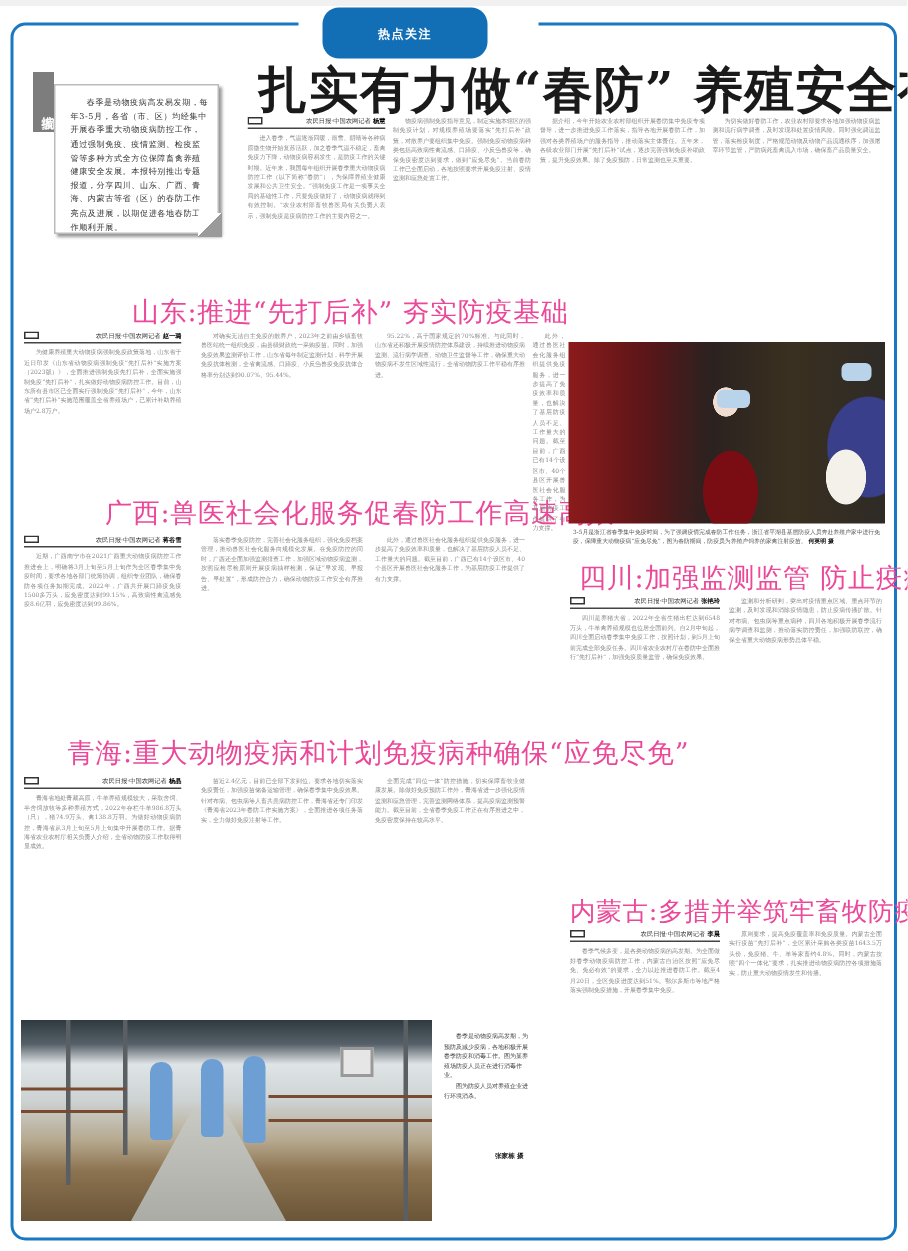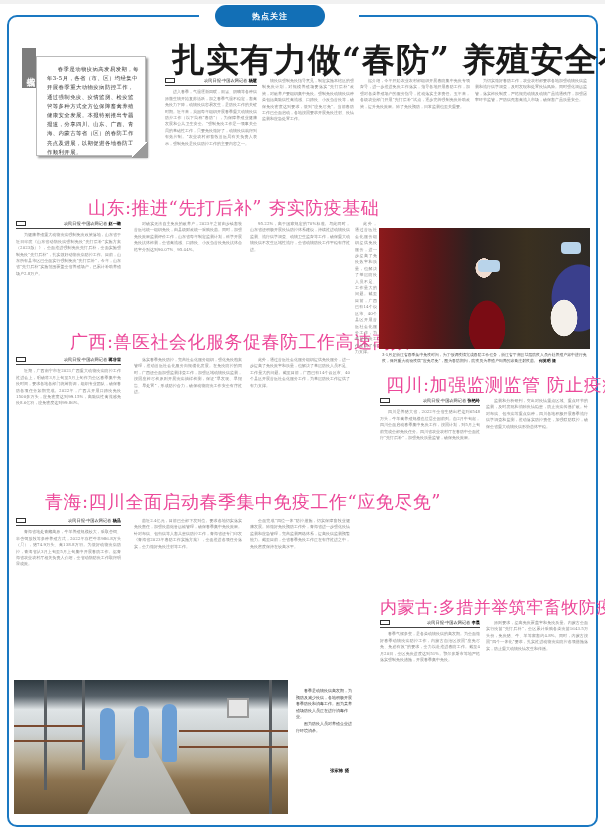--- a/index.html
+++ b/index.html
@@ -6,21 +6,21 @@
   html, body { width: 605px; height: 834px; background: #ffffff; overflow: hidden; }
   body { font-family: "DejaVu Serif", "Liberation Serif", serif; color: #222; position: relative; }
 
   .page-top-rule { position: absolute; left: 0; top: 0; width: 605px; height: 4px; background: #f1f1f1; }
   .frame {
     position: absolute; left: 7px; top: 15px; width: 591px; height: 812px;
     border: 2px solid #1a78c2; border-radius: 10px;
   }
   .frame-gap { position: absolute; left: 190px; top: -4px; width: 160px; height: 8px; background: #fff; }
   .section-pill {
-    position: absolute; left: 215px; top: 5px; width: 110px; height: 22px;
+    position: absolute; left: 215px; top: 5px; width: 110px; height: 34px;
     background: #126fb6; border-radius: 11px; color: #fff;
     font-family: "DejaVu Sans", sans-serif; font-size: 8px; font-weight: bold;
     display: flex; align-items: center; justify-content: center; letter-spacing: 1px;
   }
 
   
   .editor-note { position: absolute; left: 22px; top: 48px; width: 125px; height: 108px; }
   .editor-tag {
     position: absolute; left: 0; top: 0; width: 14px; height: 40px; background: #7d7d7d;
     color: #fff; font-size: 9px; line-height: 11px; text-align: center; padding-top: 3px;
@@ -139,21 +139,21 @@
     </div>
   <p>近期，广西南宁市在2021广西重大动物疫病防控工作推进会上，明确将3月上旬至5月上旬作为全区春季集中免疫时间，要求各地各部门统筹协调，组织专业团队，确保春防各项任务如期完成。2022年，广西共开展口蹄疫免疫1500多万头，应免密度达到99.15%，高致病性禽流感免疫8.6亿羽，应免密度达到99.86%。</p>
 </div>
 <div class="col" style="left:134px; top:357px; width:108px; height:120px;">
   <p>落实春季免疫防控，完善社会化服务组织，强化免疫档案管理，推动兽医社会化服务向规模化发展。在免疫防控的同时，广西还全面加强监测排查工作，加强区域动物疫病监测，按照应检尽检原则开展疫病抽样检测，保证“早发现、早报告、早处置”，形成防控合力，确保动物防疫工作安全有序推进。</p>
 </div>
 <div class="col" style="left:250px; top:357px; width:100px; height:120px;">
   <p>此外，通过兽医社会化服务组织提供免疫服务，进一步提高了免疫效率和质量，也解决了基层防疫人员不足、工作量大的问题。截至目前，广西已有14个设区市、40个县区开展兽医社会化服务工作，为基层防疫工作提供了有力支撑。</p>
 </div>
 
-<div class="sec-title" style="left:45px; top:490px; font-size:18px;">青海:四川全面启动春季集中免疫工作“应免尽免”</div>
+<div class="sec-title" style="left:45px; top:490px; font-size:18px;">青海:重大动物疫病和计划免疫病种确保“应免尽免”</div>
 <div class="col" style="left:16px; top:518px; width:105px; height:155px;">
   <div class="byline">
       <span class="box"></span>
       <span><span>农民日报·中国农网记者</span> <b>杨晶</b></span>
     </div>
   <p>青海省地处青藏高原，牛羊养殖规模较大，采取舍饲、半舍饲放牧等多种养殖方式，2022年存栏牛羊986.8万头（只），猪74.9万头、禽138.8万羽。为做好动物疫病防控，青海省从3月上旬至5月上旬集中开展春防工作。据青海省农业农村厅相关负责人介绍，全省动物防疫工作取得明显成效。</p>
 </div>
 <div class="col" style="left:134px; top:518px; width:108px; height:155px;">
   <p>苗近2.4亿元，目前已全部下发到位。要求各地切实落实免疫责任，加强疫苗储备运输管理，确保春季集中免疫效果。针对布病、包虫病等人畜共患病防控工作，青海省还专门印发《青海省2023年春防工作实施方案》，全面推进各项任务落实，全力做好免疫注射等工作。</p>
 </div>

